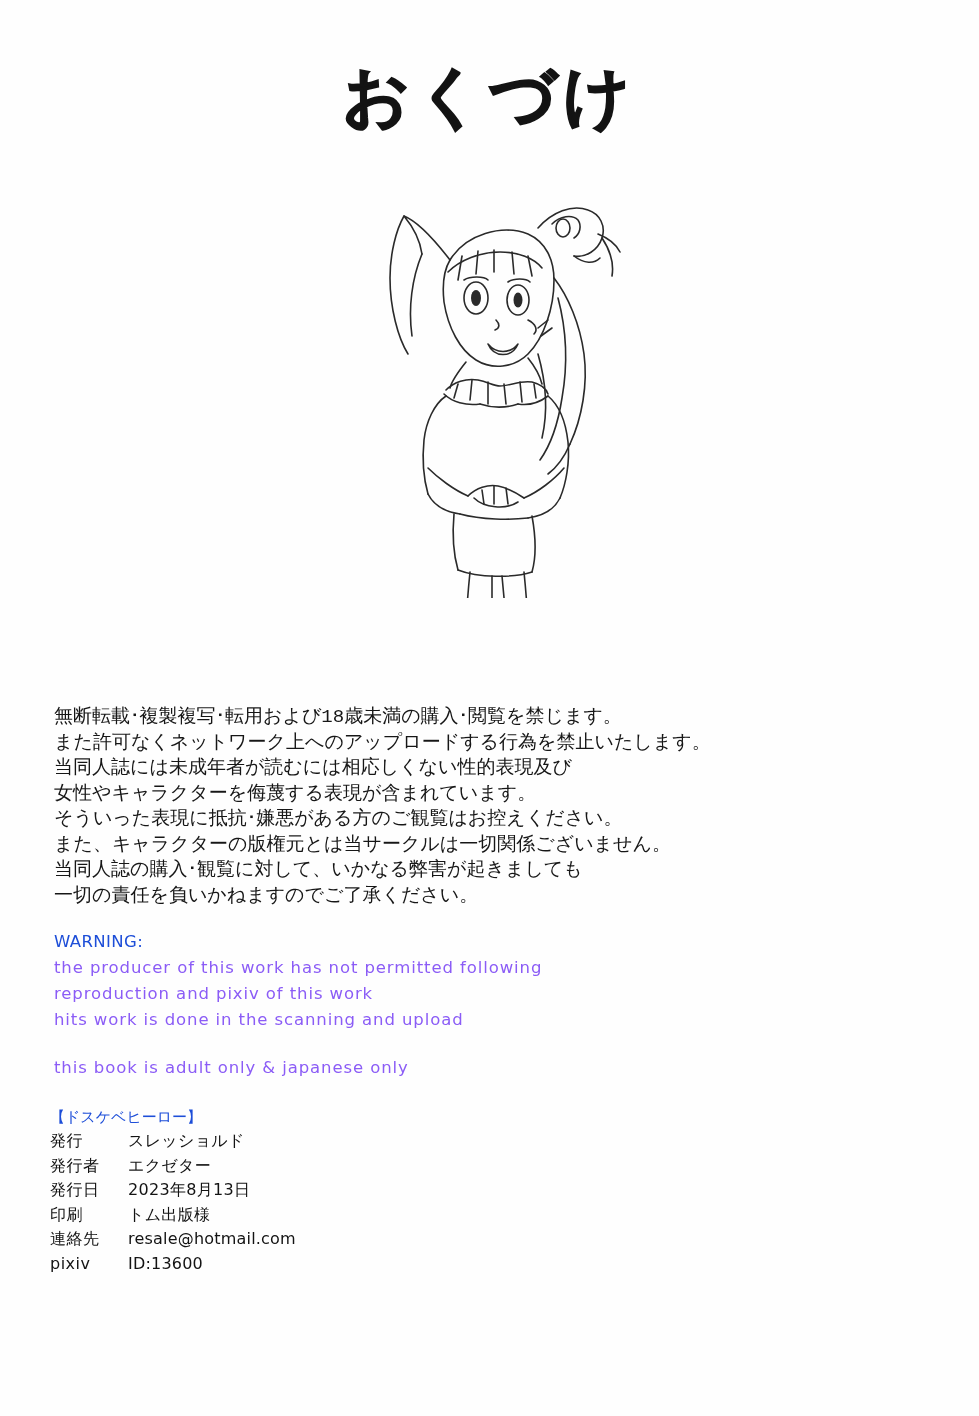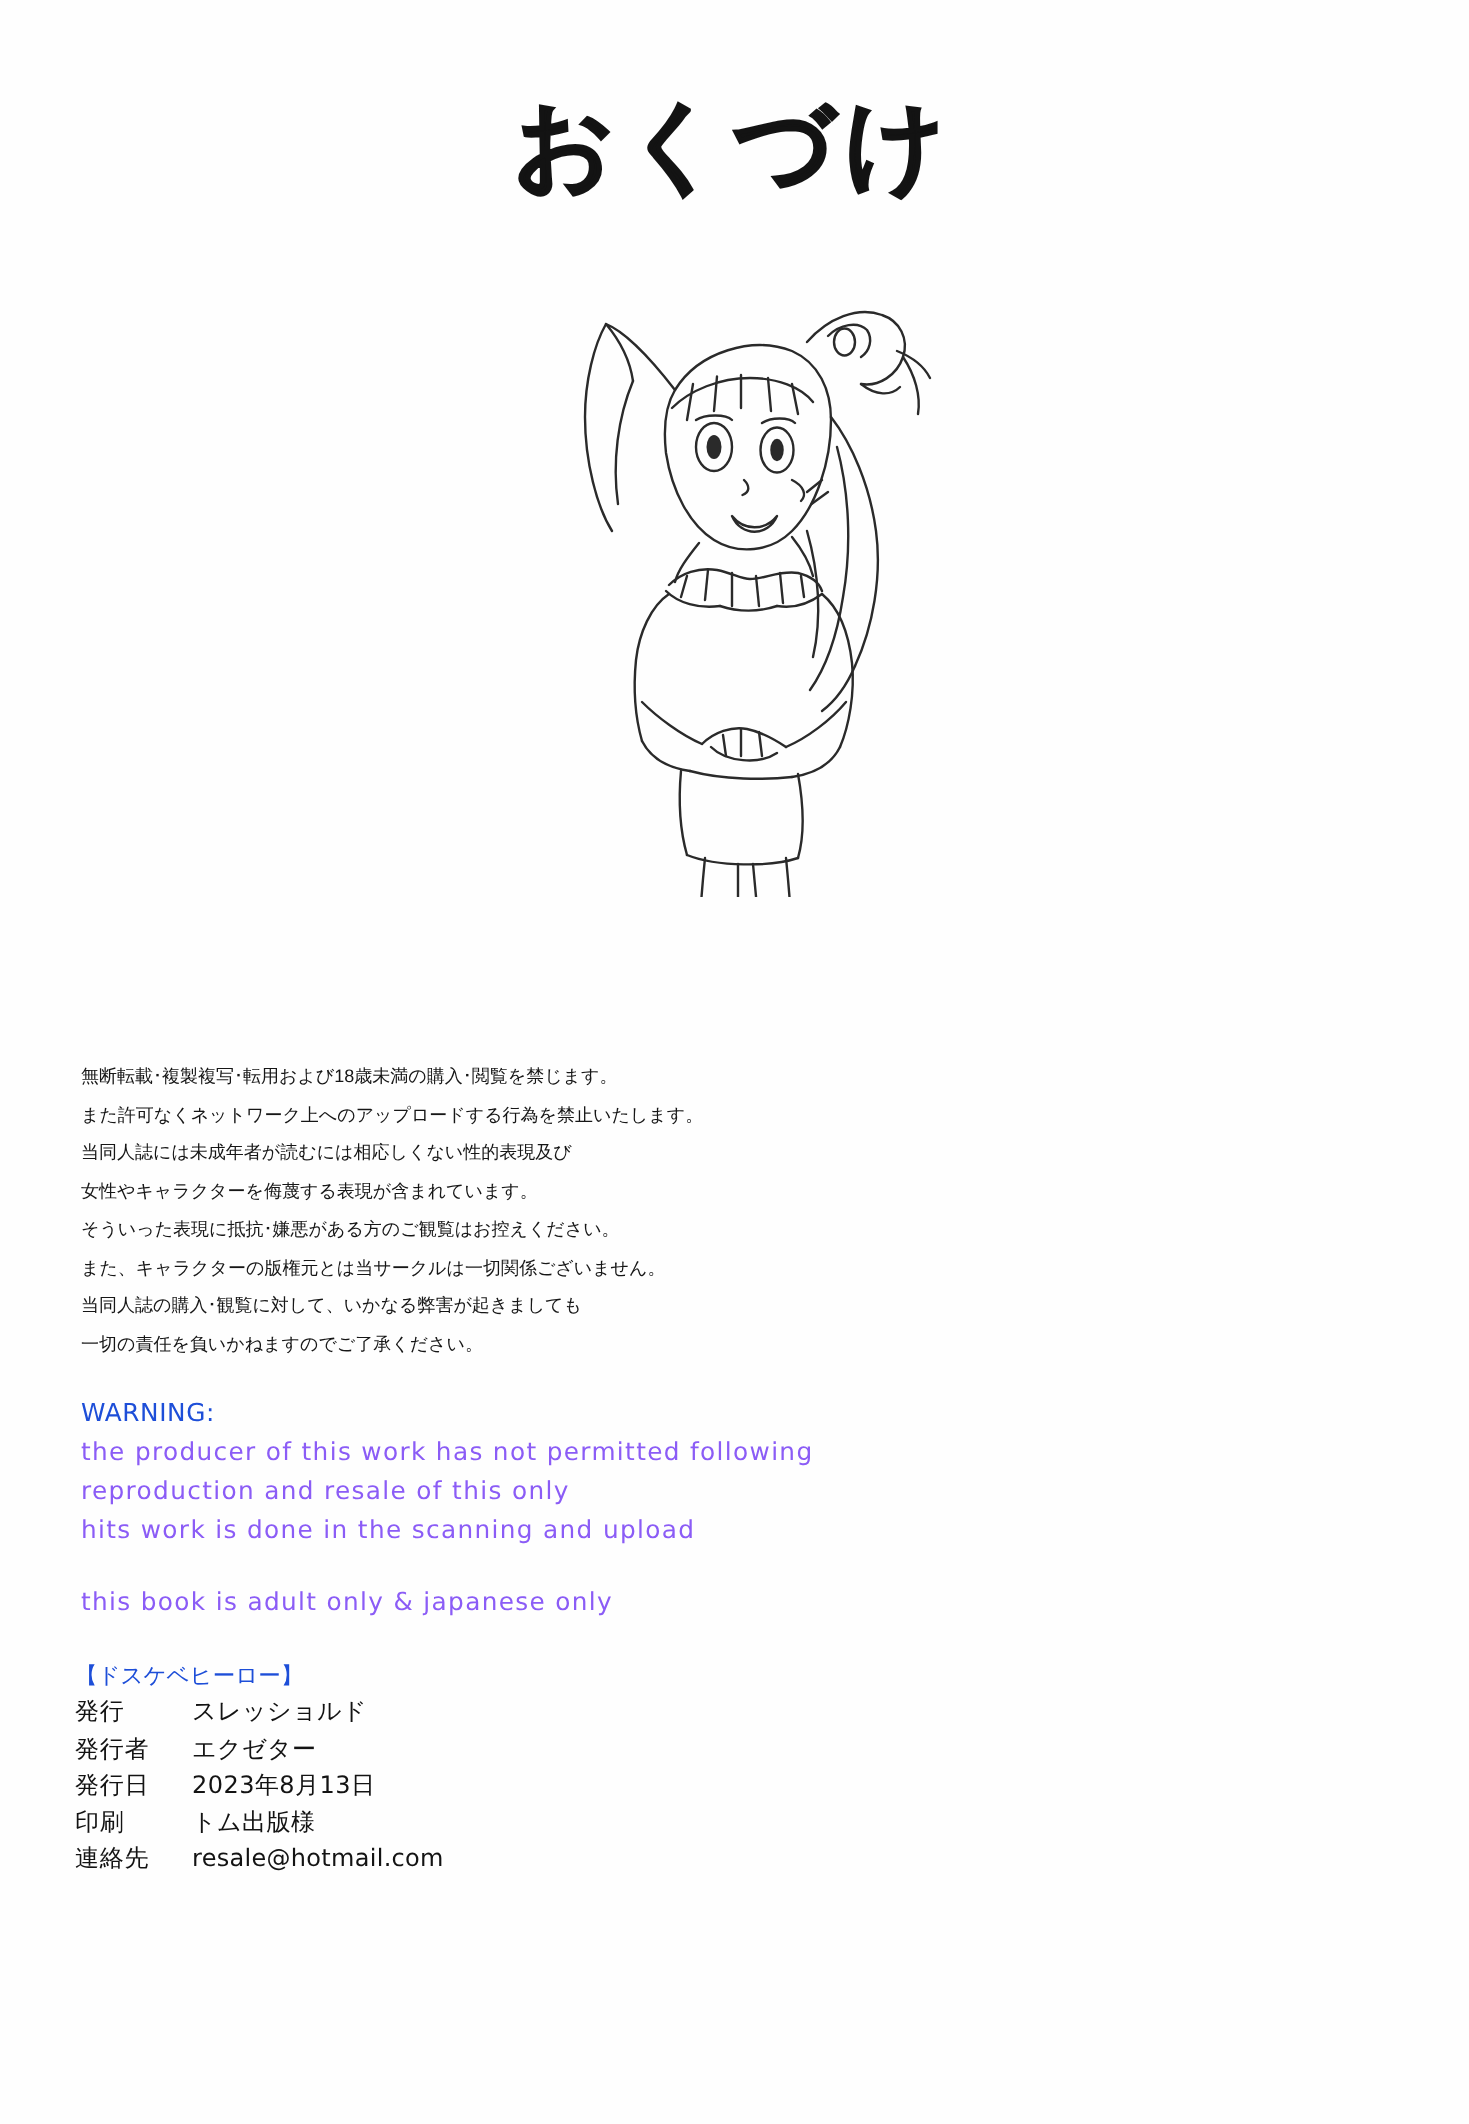--- a/index.html
+++ b/index.html
@@ -51,22 +51,22 @@
   }
 
   
   .notice {
     position: absolute;
     top: 705px;
     left: 54px;
     width: 700px;
   }
   .notice .jp-line {
-    font-family: Liberation Sans, sans-serif;
-    font-size: 12px;
+    font-family: Liberation Mono, monospace;
+    font-size: 19px;
     line-height: 25.5px;
     color: #161616;
     white-space: nowrap;
   }
   .notice .warn-head {
     margin-top: 20px;
     font-family: "DejaVu Sans", sans-serif;
     font-size: 16.5px;
     line-height: 26px;
     letter-spacing: 0.4px;
@@ -223,21 +223,21 @@
     <div class="jp-line">また許可なくネットワーク上へのアップロードする行為を禁止いたします。</div>
     <div class="jp-line">当同人誌には未成年者が読むには相応しくない性的表現及び</div>
     <div class="jp-line">女性やキャラクターを侮蔑する表現が含まれています。</div>
     <div class="jp-line">そういった表現に抵抗･嫌悪がある方のご観覧はお控えください。</div>
     <div class="jp-line">また、キャラクターの版権元とは当サークルは一切関係ございません。</div>
     <div class="jp-line">当同人誌の購入･観覧に対して、いかなる弊害が起きましても</div>
     <div class="jp-line">一切の責任を負いかねますのでご了承ください。</div>
 
     <div class="warn-head">WARNING:</div>
     <div class="en-line">the producer of this work has not permitted following</div>
-    <div class="en-line">reproduction and resale of this only</div>
+    <div class="en-line">reproduction and pixiv of this work</div>
     <div class="en-line">hits work is done in the scanning and upload</div>
     <div class="en-line en-spaced">this book is adult only &amp; japanese only</div>
   </div>
 
   <div class="colophon">
     <div class="book-title">【ドスケベヒーロー】</div>
 
     <div class="row">
       <span class="k">発行</span>
       <span class="v">スレッショルド</span>
@@ -251,15 +251,19 @@
       <span class="v">2023年8月13日</span>
     </div>
     <div class="row">
       <span class="k">印刷</span>
       <span class="v">トム出版様</span>
     </div>
     <div class="row latin">
       <span class="k">連絡先</span>
       <span class="v">resale@hotmail.com</span>
     </div>
+    <div class="row latin">
+      <span class="k">pixiv</span>
+      <span class="v">ID:13600</span>
+    </div>
   </div>
 
 </div>
 
 </body></html>

